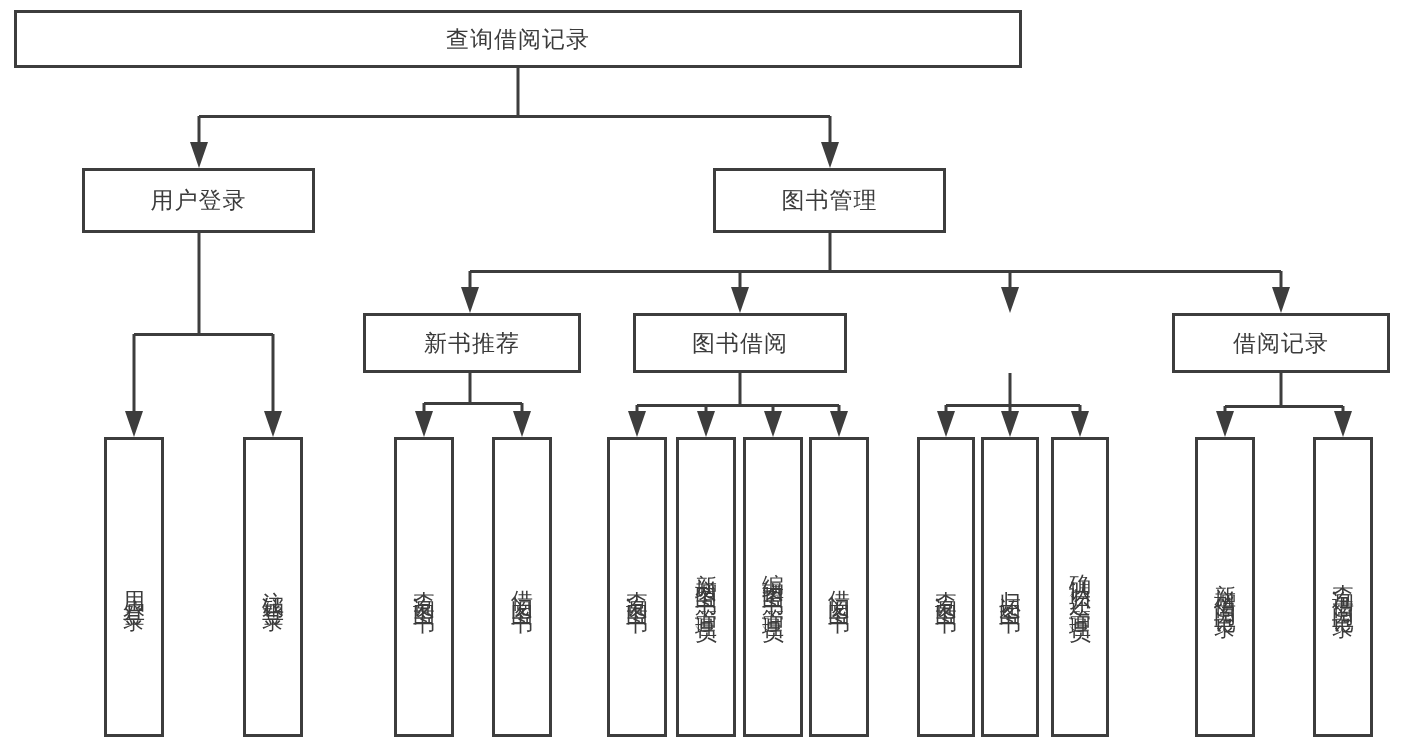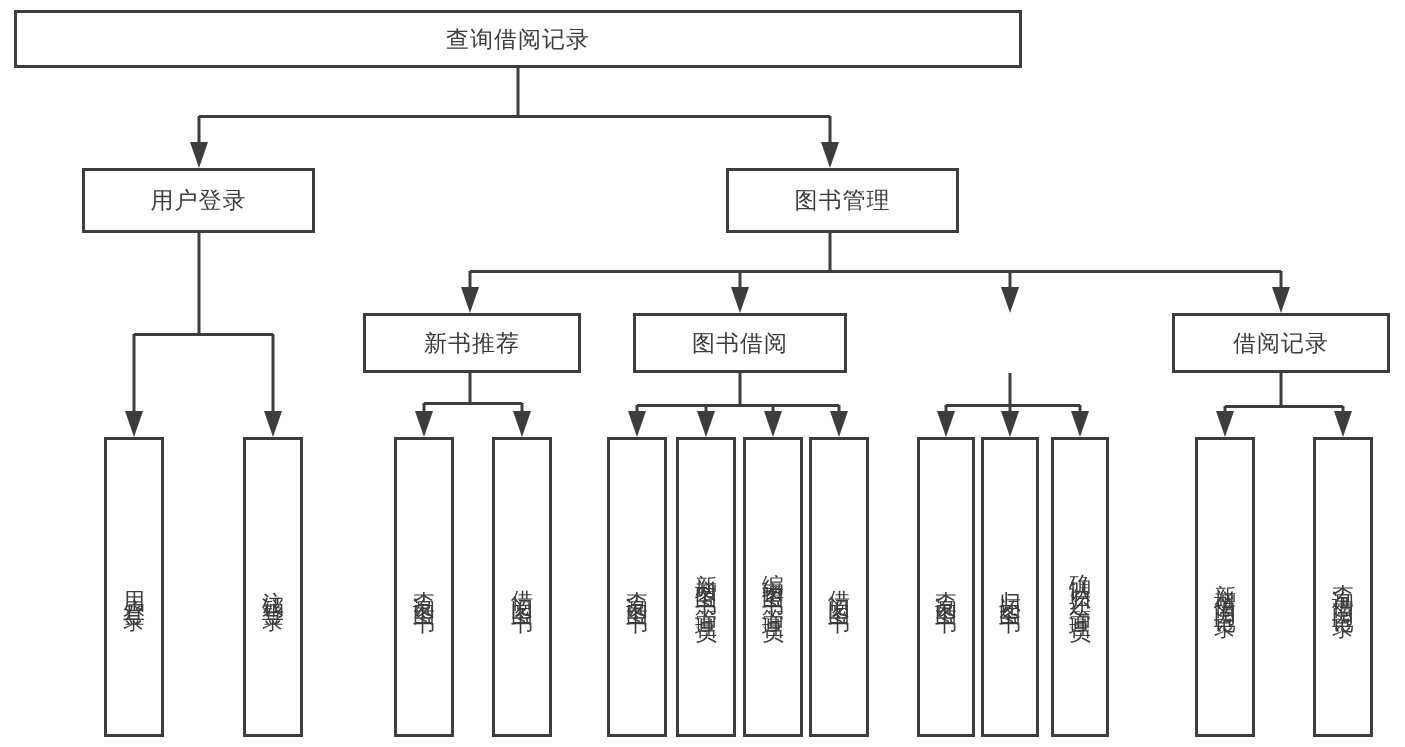--- a/index.html
+++ b/index.html
@@ -132,21 +132,21 @@
       <line x1="1225" y1="406" x2="1225" y2="417"></line>
       <polygon fill="#3d3d3d" stroke="none" points="1216,411 1234,411 1225,437"></polygon>
       <line x1="1343" y1="406" x2="1343" y2="417"></line>
       <polygon fill="#3d3d3d" stroke="none" points="1334,411 1352,411 1343,437"></polygon>
     </g>
   </svg>
 
   <div class="box" style="left:14px; top:10px; width:1008px; height:58px;">查询借阅记录</div>
 
   <div class="box" style="left:82px; top:168px; width:233px; height:65px;">用户登录</div>
-  <div class="box" style="left:713px; top:168px; width:233px; height:65px;margin-left:13px;">图书管理</div>
+  <div class="box" style="left:713px; top:168px; width:233px; height:65px;">图书管理</div>
 
   <div class="box" style="left:363px; top:313px; width:218px; height:60px;">新书推荐</div>
   <div class="box" style="left:633px; top:313px; width:214px; height:60px;">图书借阅</div>
   <div class="box" style="left:1172px; top:313px; width:218px; height:60px;font-family:Liberation Serif, serif;">借阅记录</div>
 
   <div class="box vbox" style="left:104px; top:437px; width:60px; height:300px;">用户登录</div>
   <div class="box vbox" style="left:243px; top:437px; width:60px; height:300px;">注销登录</div>
 
   <div class="box vbox" style="left:394px; top:437px; width:60px; height:300px;">查询图书</div>
   <div class="box vbox" style="left:492px; top:437px; width:60px; height:300px;">借阅图书</div>

